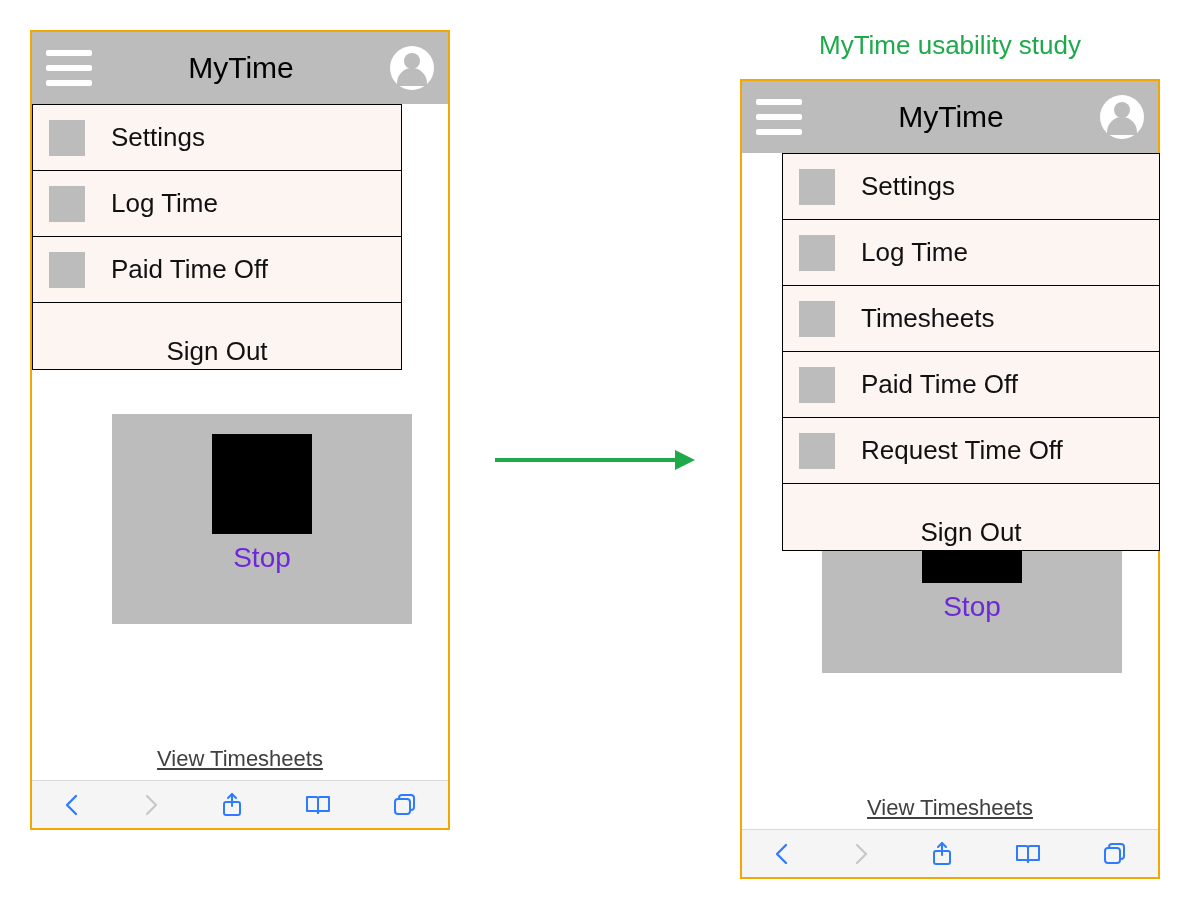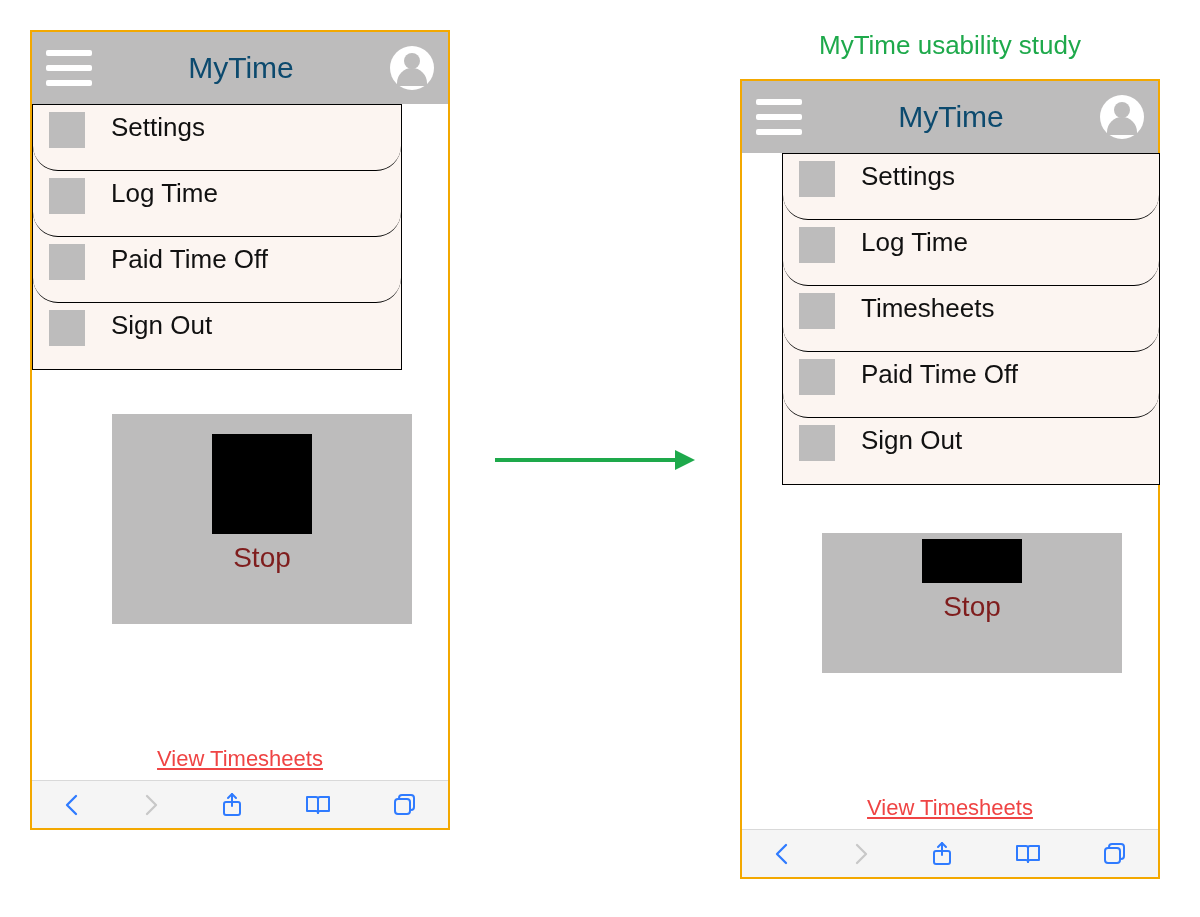--- a/index.html
+++ b/index.html
@@ -49,21 +49,21 @@
   }
   .hamburger {
     width: 46px; height: 36px;
     display: flex; flex-direction: column; justify-content: space-between;
   }
   .hamburger span {
     display: block; height: 6px; width: 100%; background: #fff; border-radius: 2px;
   }
   .topbar-title {
     font-size: 30px;
-    color: #0c4a6e;
+    color: #000000;
     flex: 1;
     text-align: center;
   }
   .avatar {
     width: 44px; height: 44px; border-radius: 50%; background: #fff;
     position: relative;
   }
   .avatar::before {
     content: ""; position: absolute; left: 50%; top: 7px; transform: translateX(-50%);
     width: 16px; height: 16px; border-radius: 50%; background: #bdbcbc;
@@ -88,52 +88,51 @@
     left: 80px;
     width: 300px;
     background: #bdbcbc;
     text-align: center;
     padding-top: 20px;
   }
   .stop-square {
     width: 100px; height: 100px; background: #000; margin: 0 auto 8px auto;
   }
   .stop-label {
-    font-size: 28px; color: #7f1d1d; padding-bottom: 14px;
+    font-size: 28px; color: #6d28d9; padding-bottom: 14px;
   }
   .view-link {
     position: absolute;
     left: 0; right: 0;
     text-align: center;
     bottom: 56px;
     font-size: 22px;
     text-decoration: underline;
-    color: #ef4444;
+    color: #404040;
   }
   
   .menu {
     position: absolute;
     top: 0;
     left: 0;
     border: 1.5px solid #000;
     background: #fcf5f1;
     z-index: 3;
   }
   .menu.left-menu { width: 370px; }
   .menu.right-menu { left: 40px; width: 378px; }
   .menu-item {
     display: flex;
-    align-items: flex-start;
+    align-items: center;
     height: 66px;
     border-bottom: 1.5px solid #000;
     padding: 7px 16px;
     gap: 26px;
-    border-radius: 25px;
-  }
-  .menu-item:last-child { border-bottom: none; }
+  }
+  .menu-item:last-child { border-bottom: none; flex-direction: column; }
   .menu-icon {
     width: 36px; height: 36px; background: #bdbcbc;
   }
   .menu-label {
     font-size: 26px; color: #111;
   }
   
   .toolbar {
     position: absolute;
     left: 0; right: 0; bottom: 0;
@@ -275,20 +274,24 @@
           <div class="menu-item">
             <div class="menu-icon"></div>
             <div class="menu-label">Timesheets</div>
           </div>
           <div class="menu-item">
             <div class="menu-icon"></div>
             <div class="menu-label">Paid Time Off</div>
           </div>
           <div class="menu-item">
             <div class="menu-icon"></div>
+            <div class="menu-label">Request Time Off</div>
+          </div>
+          <div class="menu-item">
+            <div class="menu-icon"></div>
             <div class="menu-label">Sign Out</div>
           </div>
         </div>
 
         <div class="toolbar">
           <div class="tb-icon">
             <svg width="18" height="24" viewBox="0 0 18 24">
                 <polyline points="13,3 4,12 13,21" fill="none" stroke="currentColor" stroke-width="2.3" stroke-linecap="round" stroke-linejoin="round"></polyline>
               </svg>
           </div>

